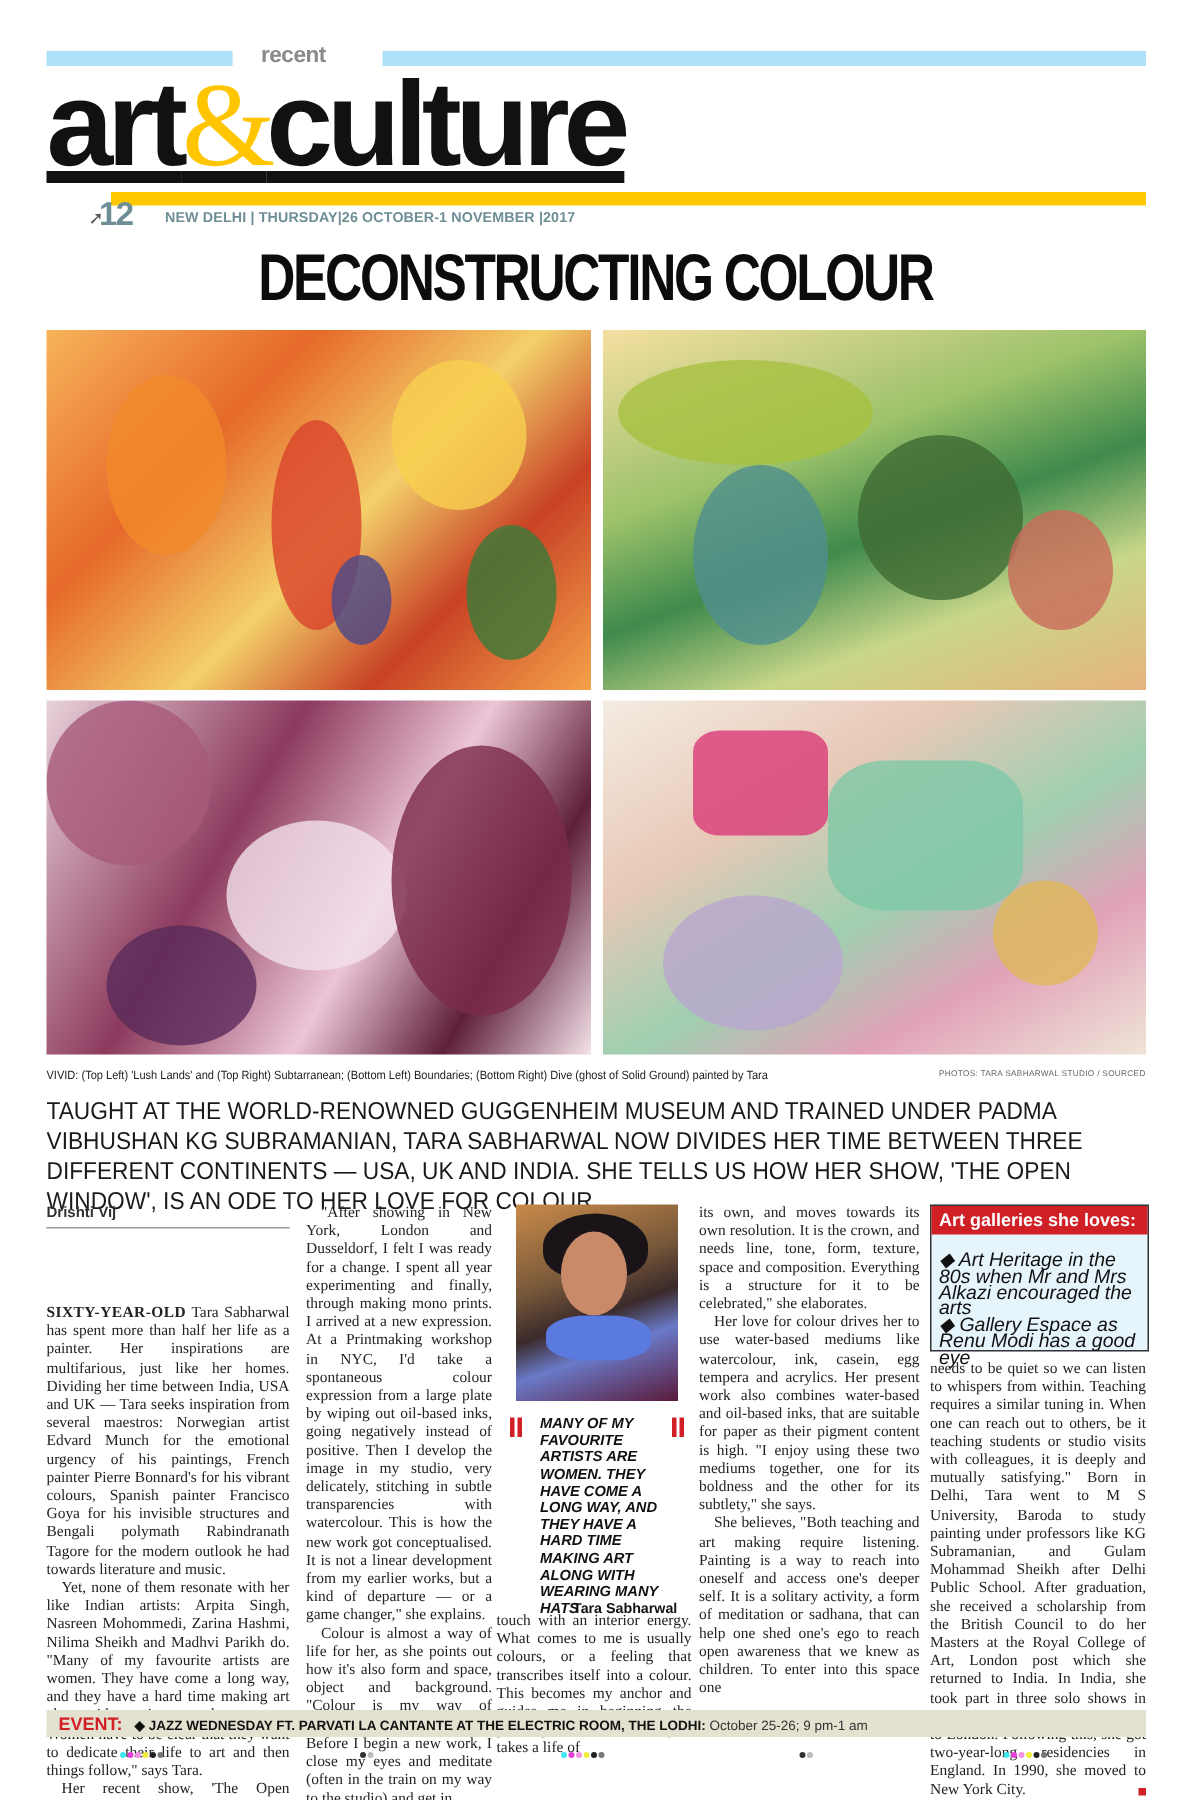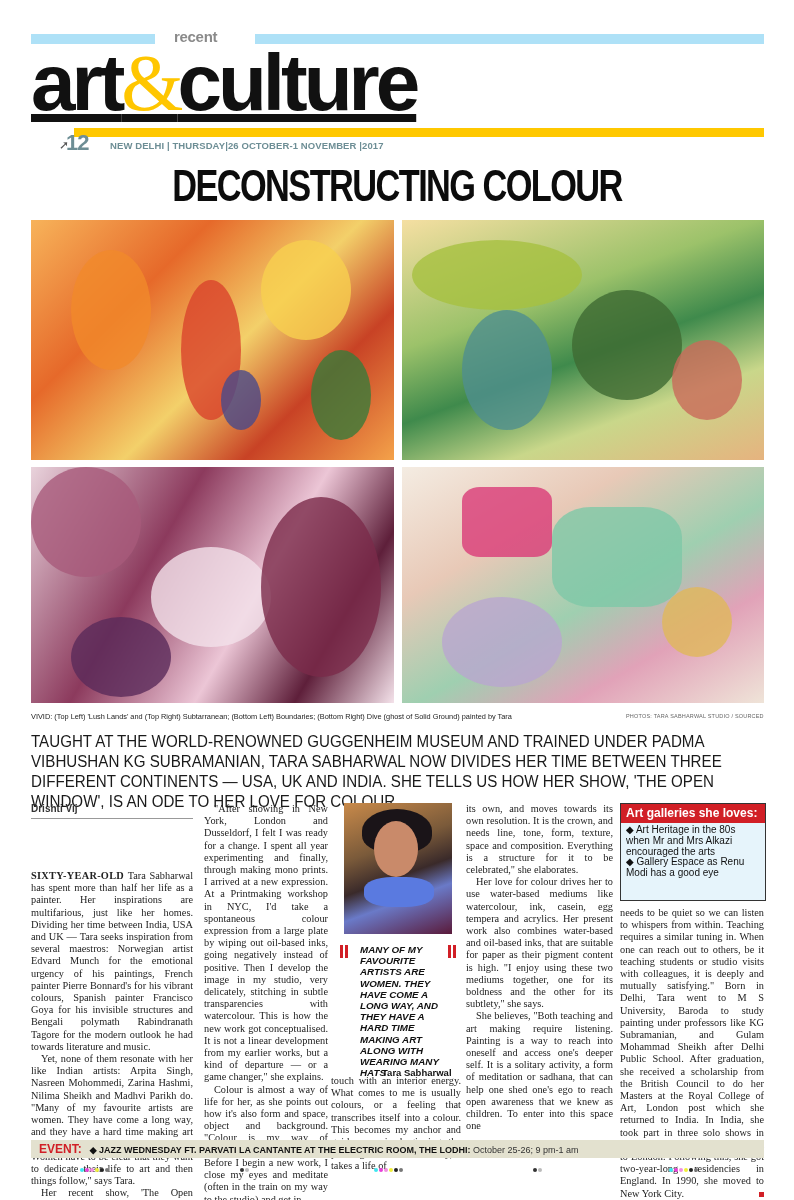--- a/index.html
+++ b/index.html
@@ -50,21 +50,21 @@
 
   .pullquote { position:absolute; left:340px; top:945px; width:120px; }
   .qmark { position:absolute; width:3px; height:13px; background:#d11f26; box-shadow:5px 0 0 #d11f26; }
   .qmark.l { left:0; top:0; }
   .qmark.r { left:108px; top:0; }
   .qtext { position:absolute; left:20px; top:-1px; width:92px; font-family:"Liberation Sans", sans-serif; font-weight:bold; font-size:9.8px; line-height:11.2px; color:#111;font-style:italic; }
   .qauthor { position:absolute; left:42px; top:122px; font-family:"Liberation Sans", sans-serif; font-weight:bold; font-size:9.5px; color:#111; }
 
   .sidebar-box { position:absolute; left:620px; top:803px; width:144px; height:96px; background:#e6f4fb; border:1px solid #333; }
   .sidebar-title { background:#d11f26; color:#fff; font-family:"Liberation Sans", sans-serif; font-weight:bold; font-size:12px; padding:2px 5px; height:15px; line-height:15px; }
-  .sidebar-list { padding:2px 5px; font-family:"Liberation Sans", sans-serif; font-size:10px; line-height:10.8px; color:#111; }
+  .sidebar-list { padding:12px 5px; font-family:"Liberation Sans", sans-serif; font-size:13px; line-height:10.8px; color:#111;font-style:italic; }
   .sidebar-list div { margin:0; }
   .end-mark { display:inline-block; width:5px; height:5px; background:#d11f26; float:right; margin-top:4px; }
 
   .event-bar { position:absolute; left:31px; top:1140px; width:733px; height:18px; background:#e3e1cf; font-family:"Liberation Sans", sans-serif; font-size:9px; line-height:18px; white-space:nowrap; }
   .event-label { color:#d11f26; font-weight:bold; font-size:12px; margin-left:8px; margin-right:8px; }
   .event-text { font-weight:bold; color:#111; }
   .event-time { color:#333; font-weight:normal; }
 
   .reg { position:absolute; top:1168px; height:5px; display:flex; gap:1px; }
   .reg span { width:4px; height:4px; border-radius:50%; display:block; }

